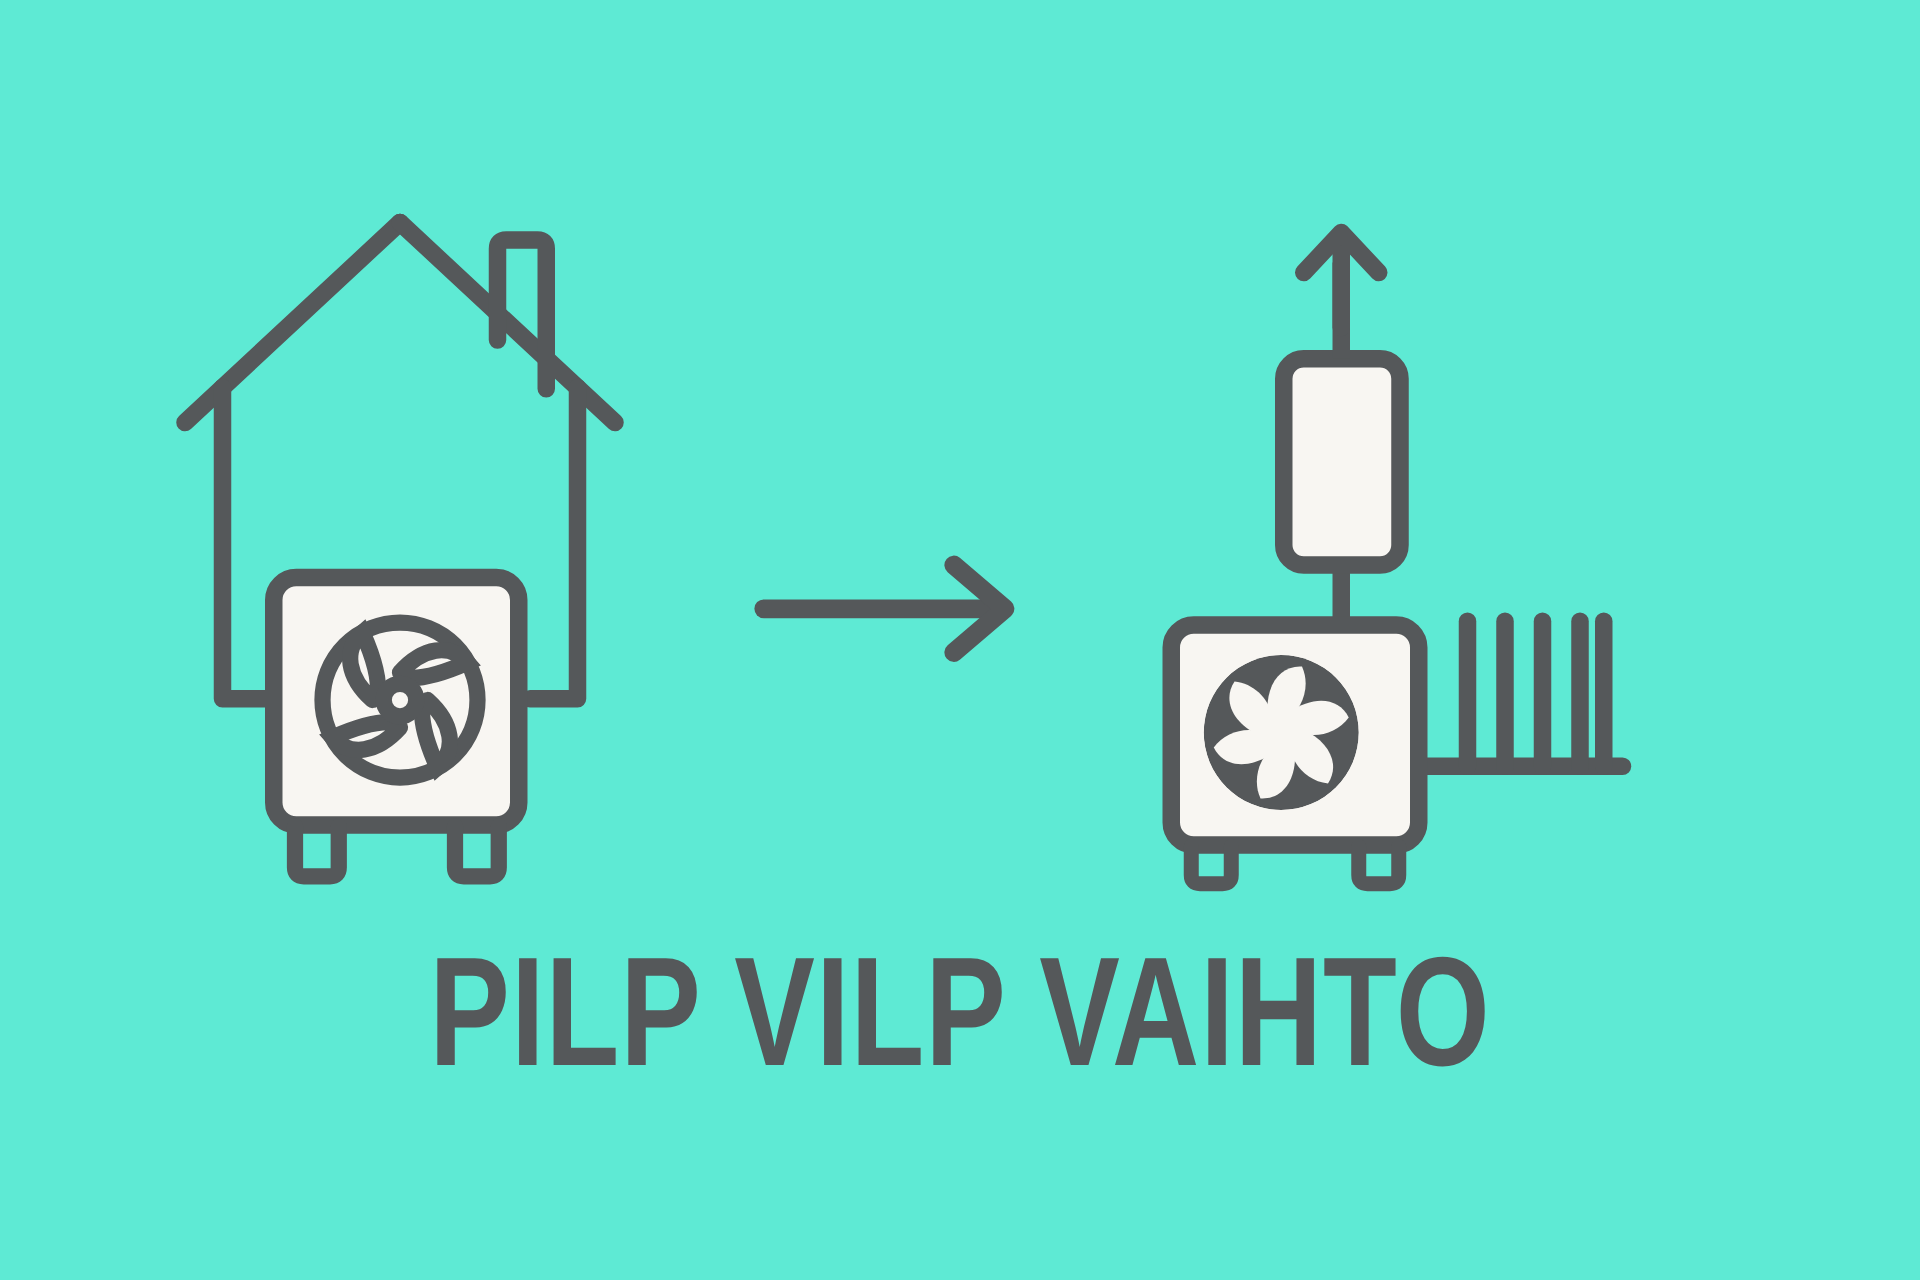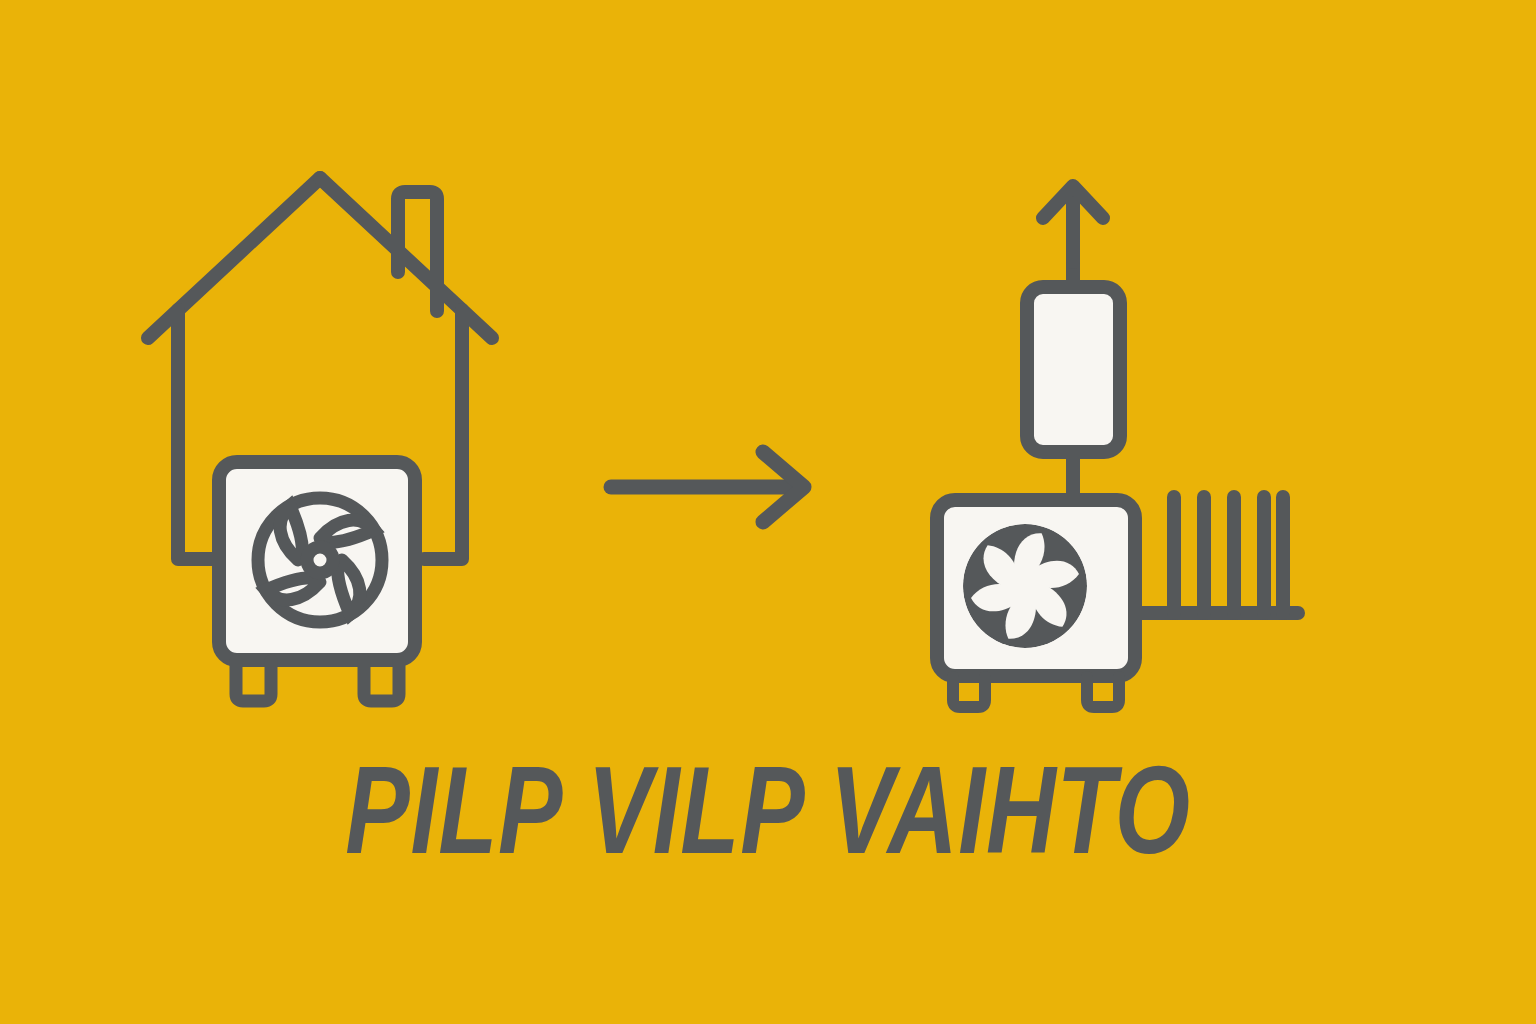--- a/index.html
+++ b/index.html
@@ -42,21 +42,21 @@
     color: #55585a;
     transform: scaleX(0.78);
     transform-origin: 50% 0;
     white-space: nowrap;
     user-select: none;
   }
 </style>
 </head>
 <body style="background: rgb(248, 246, 242);">
 
-<div id="stage" style="background: #eab308; font-style: italic;">
+<div id="stage" style="background: #5eead4;">
 
   <svg id="diagram" viewBox="0 0 1536 1024" xmlns="http://www.w3.org/2000/svg">
 
     <g>
 
       <g>
 
         <path d="M 148 338 L 320 178" fill="none" stroke="#55585a" stroke-width="14" stroke-linecap="round" stroke-linejoin="round"></path>
 
         <path d="M 320 178 L 492 338" fill="none" stroke="#55585a" stroke-width="14" stroke-linecap="round" stroke-linejoin="round"></path>

